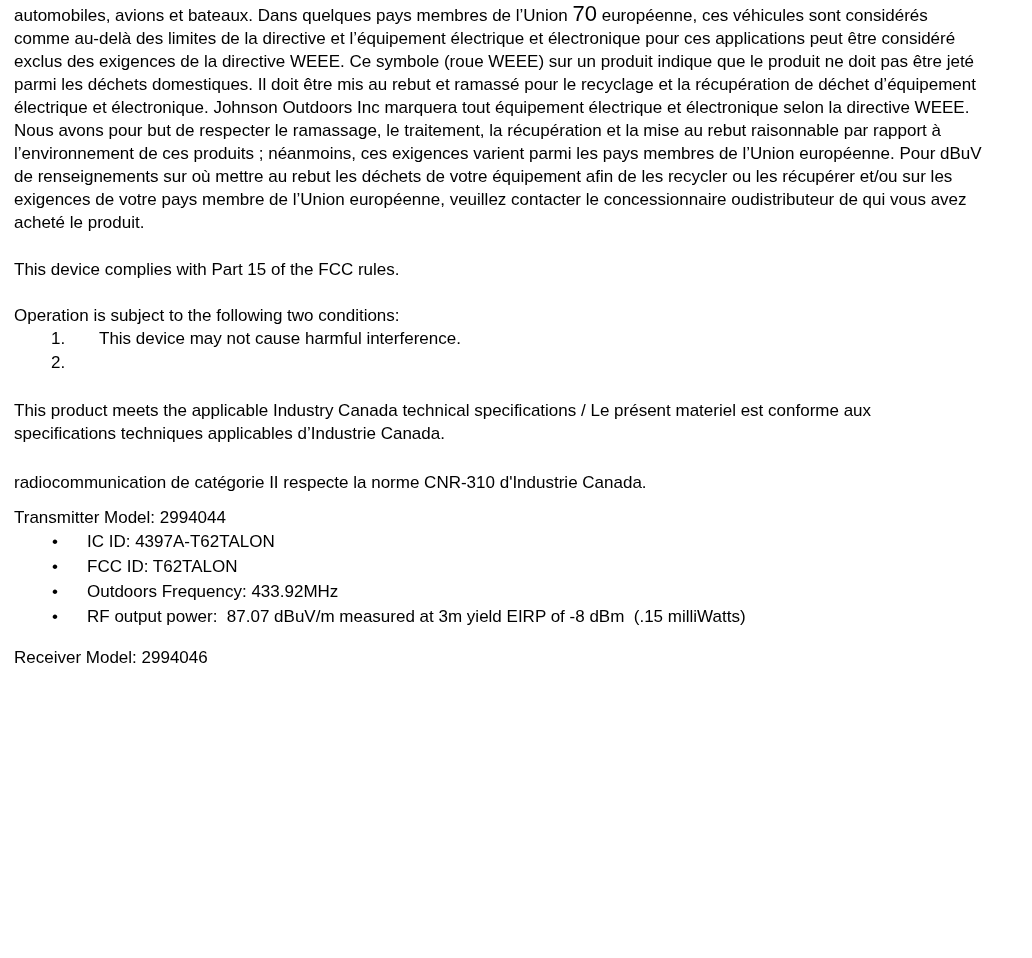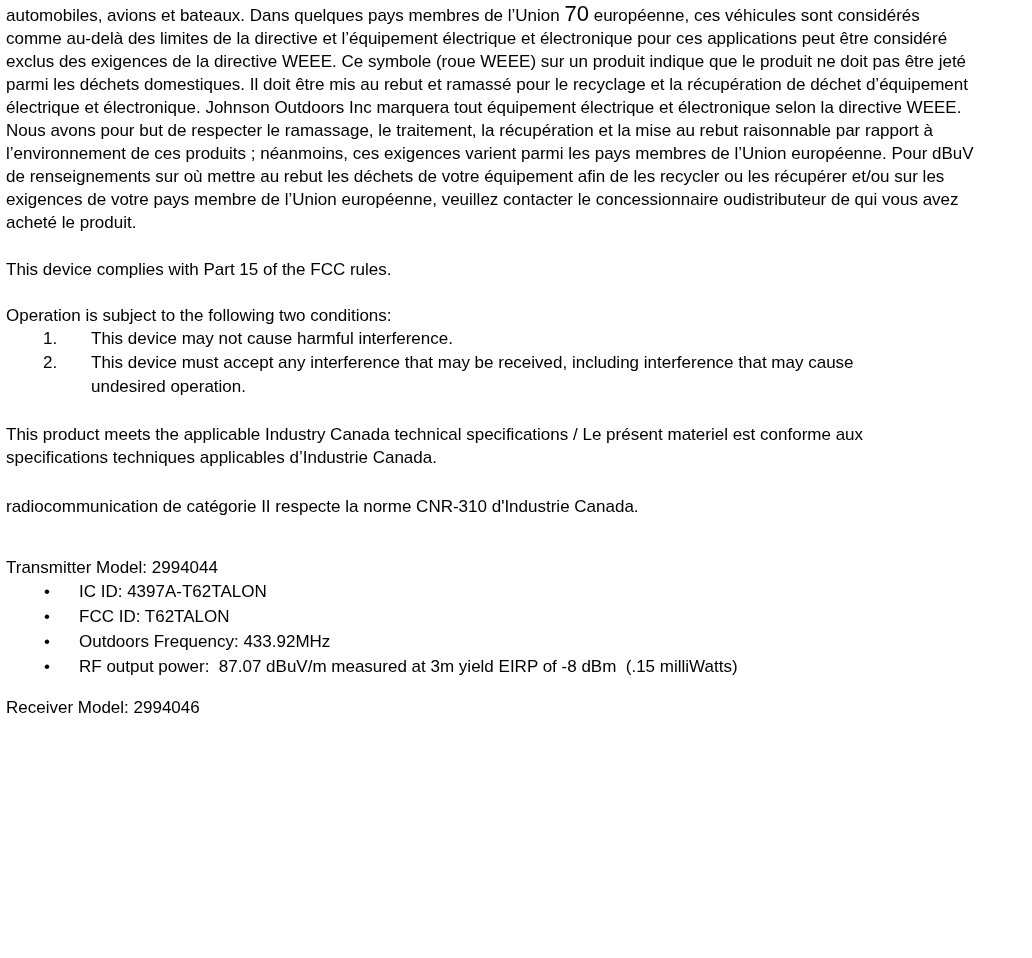--- a/index.html
+++ b/index.html
@@ -9,21 +9,21 @@
     background: #ffffff;
     color: #000000;
     font-family: "Liberation Sans", sans-serif;
     font-size: 17px;
     line-height: 23px;
   }
   .page {
     position: relative;
     width: 1032px;
     height: 756px;
-    padding-left: 6px;
+    padding-left: 14px;
     box-sizing: border-box;
     overflow: hidden;
   }
   .line { white-space: pre; }
   .paragraph { margin: 0; }
   .intro { margin-top: 2px; }
   .page-number { font-size: 22px; }
   .heading {
     margin-top: 140px;
     font-weight: bold;
@@ -37,21 +37,21 @@
   .numbered-item .num {
     flex: none;
     margin-left: 37px;
     width: 48px;
     white-space: pre;
   }
   .numbered-item .item-text { flex: none; }
   .p-changes { margin-top: 22px; }
   .p-product { margin-top: 24px; }
   .p-category { margin-top: 26px; }
-  .transmitter-label { margin-top: 38px; }
+  .transmitter-label { margin-top: 12px; }
   .bullet-item { display: flex; line-height: 25px; }
   .bullet-item .bullet {
     flex: none;
     margin-left: 38px;
     width: 35px;
     white-space: pre;
   }
   .receiver-label { margin-top: 17px; }
 </style>
 </head>
@@ -80,24 +80,20 @@
   <div class="paragraph p-conditions">
     <div class="line">Operation is subject to the following two conditions:</div>
     <div class="numbered-item">
       <span class="num">1.</span>
       <div class="item-text">
         <div class="line">This device may not cause harmful interference.</div>
       </div>
     </div>
     <div class="numbered-item">
       <span class="num">2.</span>
-      <div class="item-text">
-        <div class="line">This device must accept any interference that may be received, including interference that may cause</div>
-        <div class="line">undesired operation.</div>
-      </div>
     </div>
   </div>
 
 
   <div class="paragraph p-product">
     <div class="line">This product meets the applicable Industry Canada technical specifications / Le présent materiel est conforme aux</div>
     <div class="line">specifications techniques applicables d’Industrie Canada.</div>
   </div>
 
   <div class="paragraph p-category">

